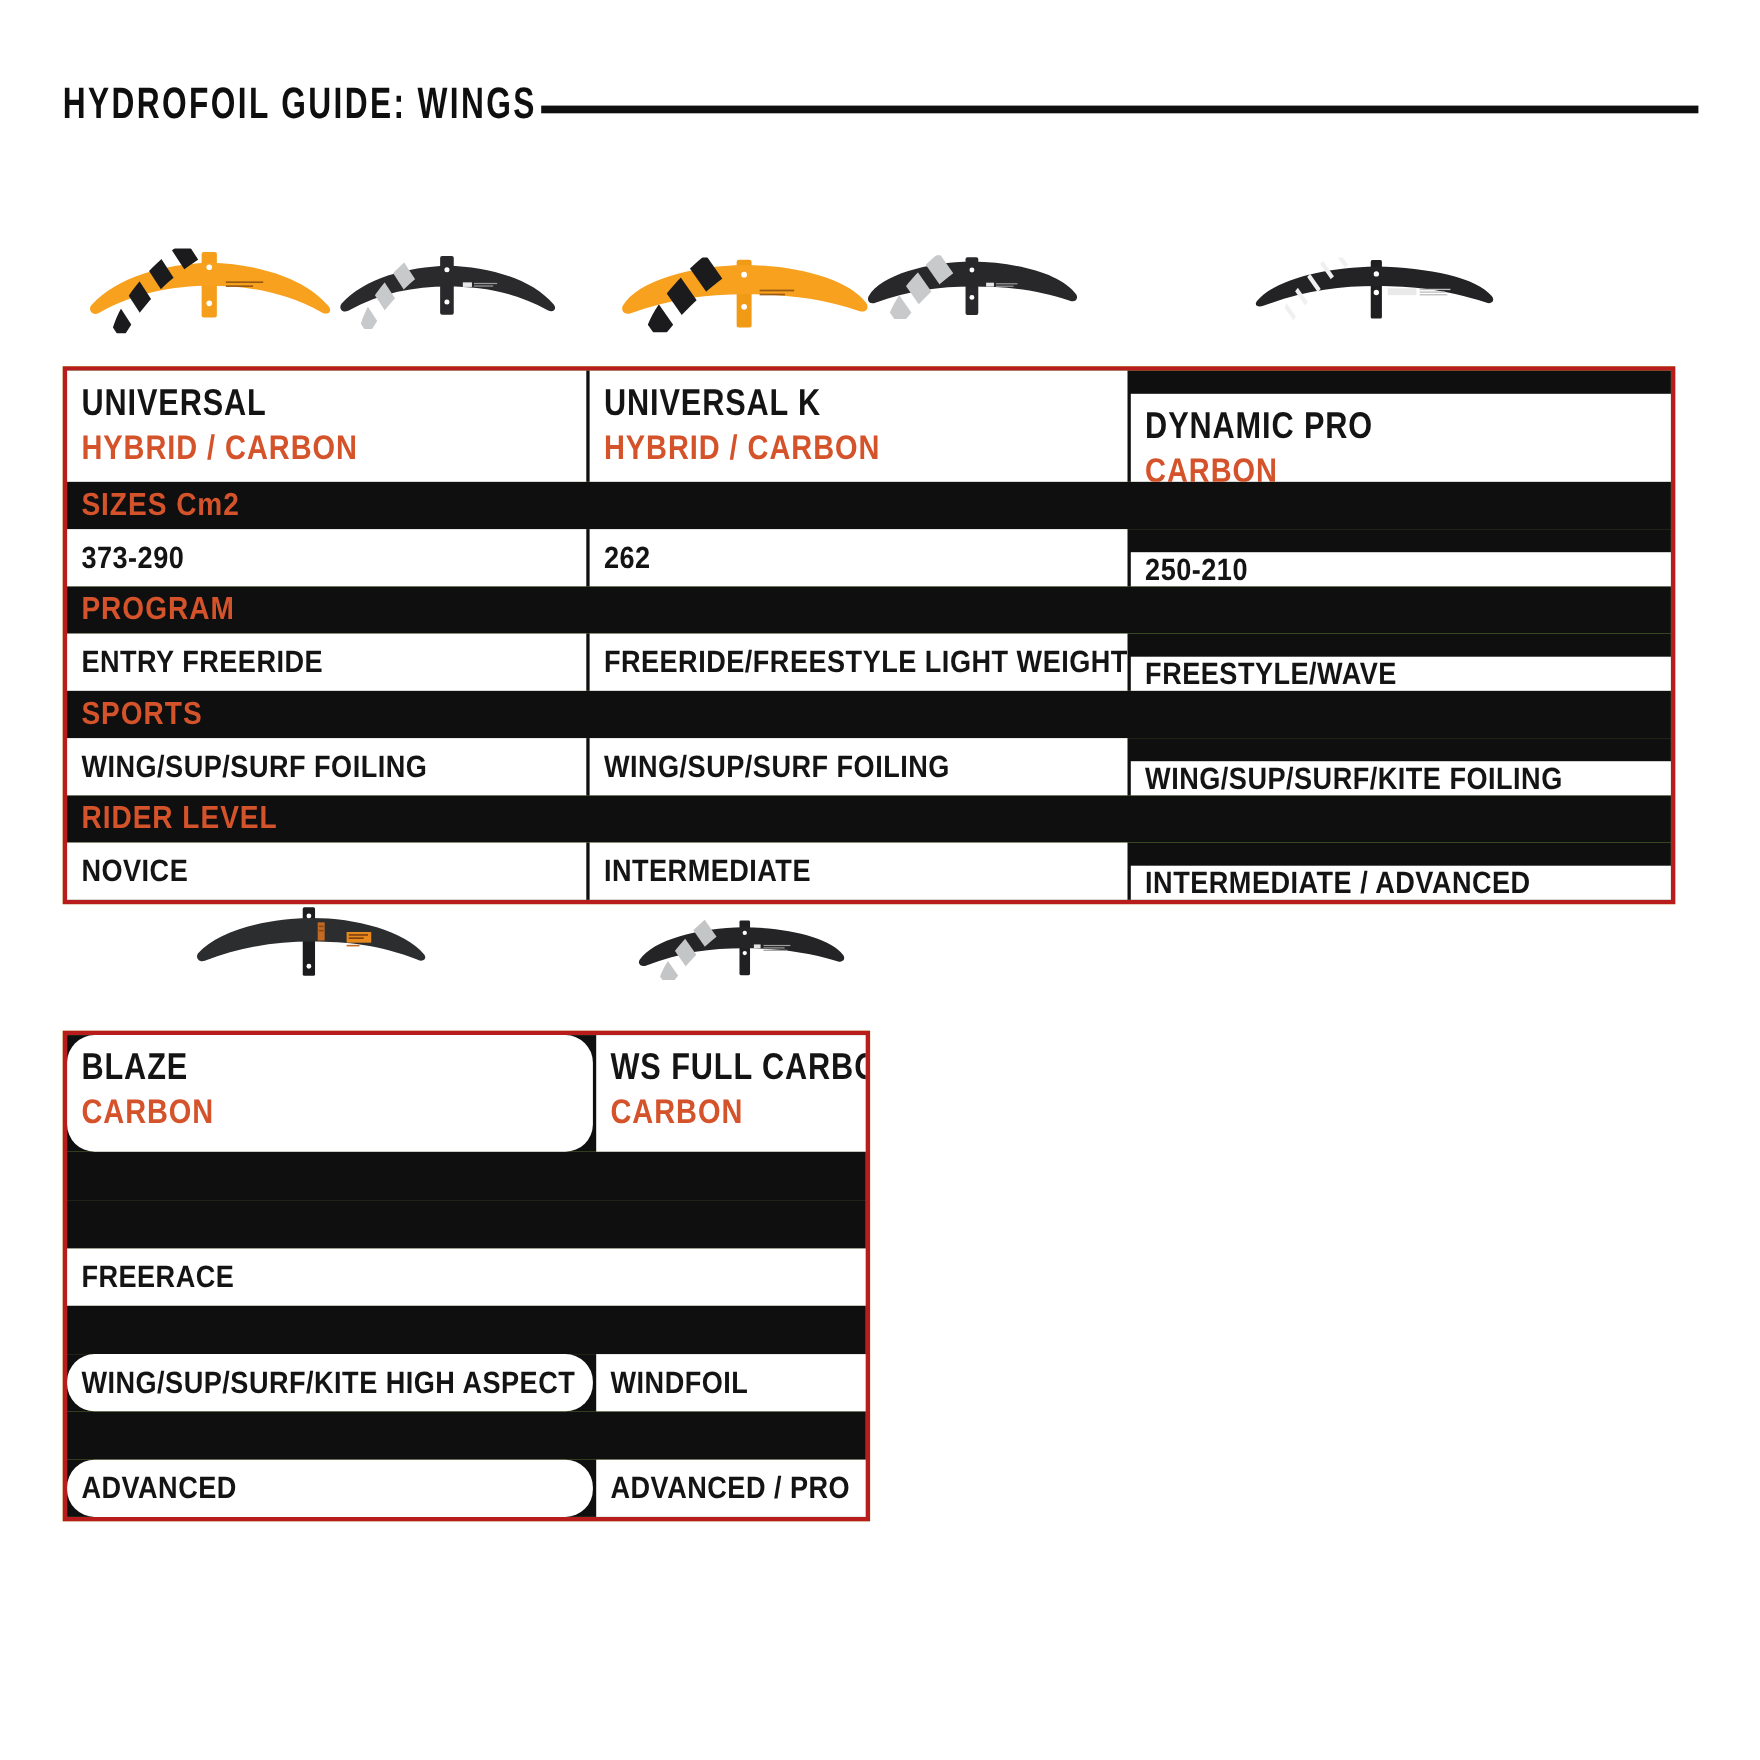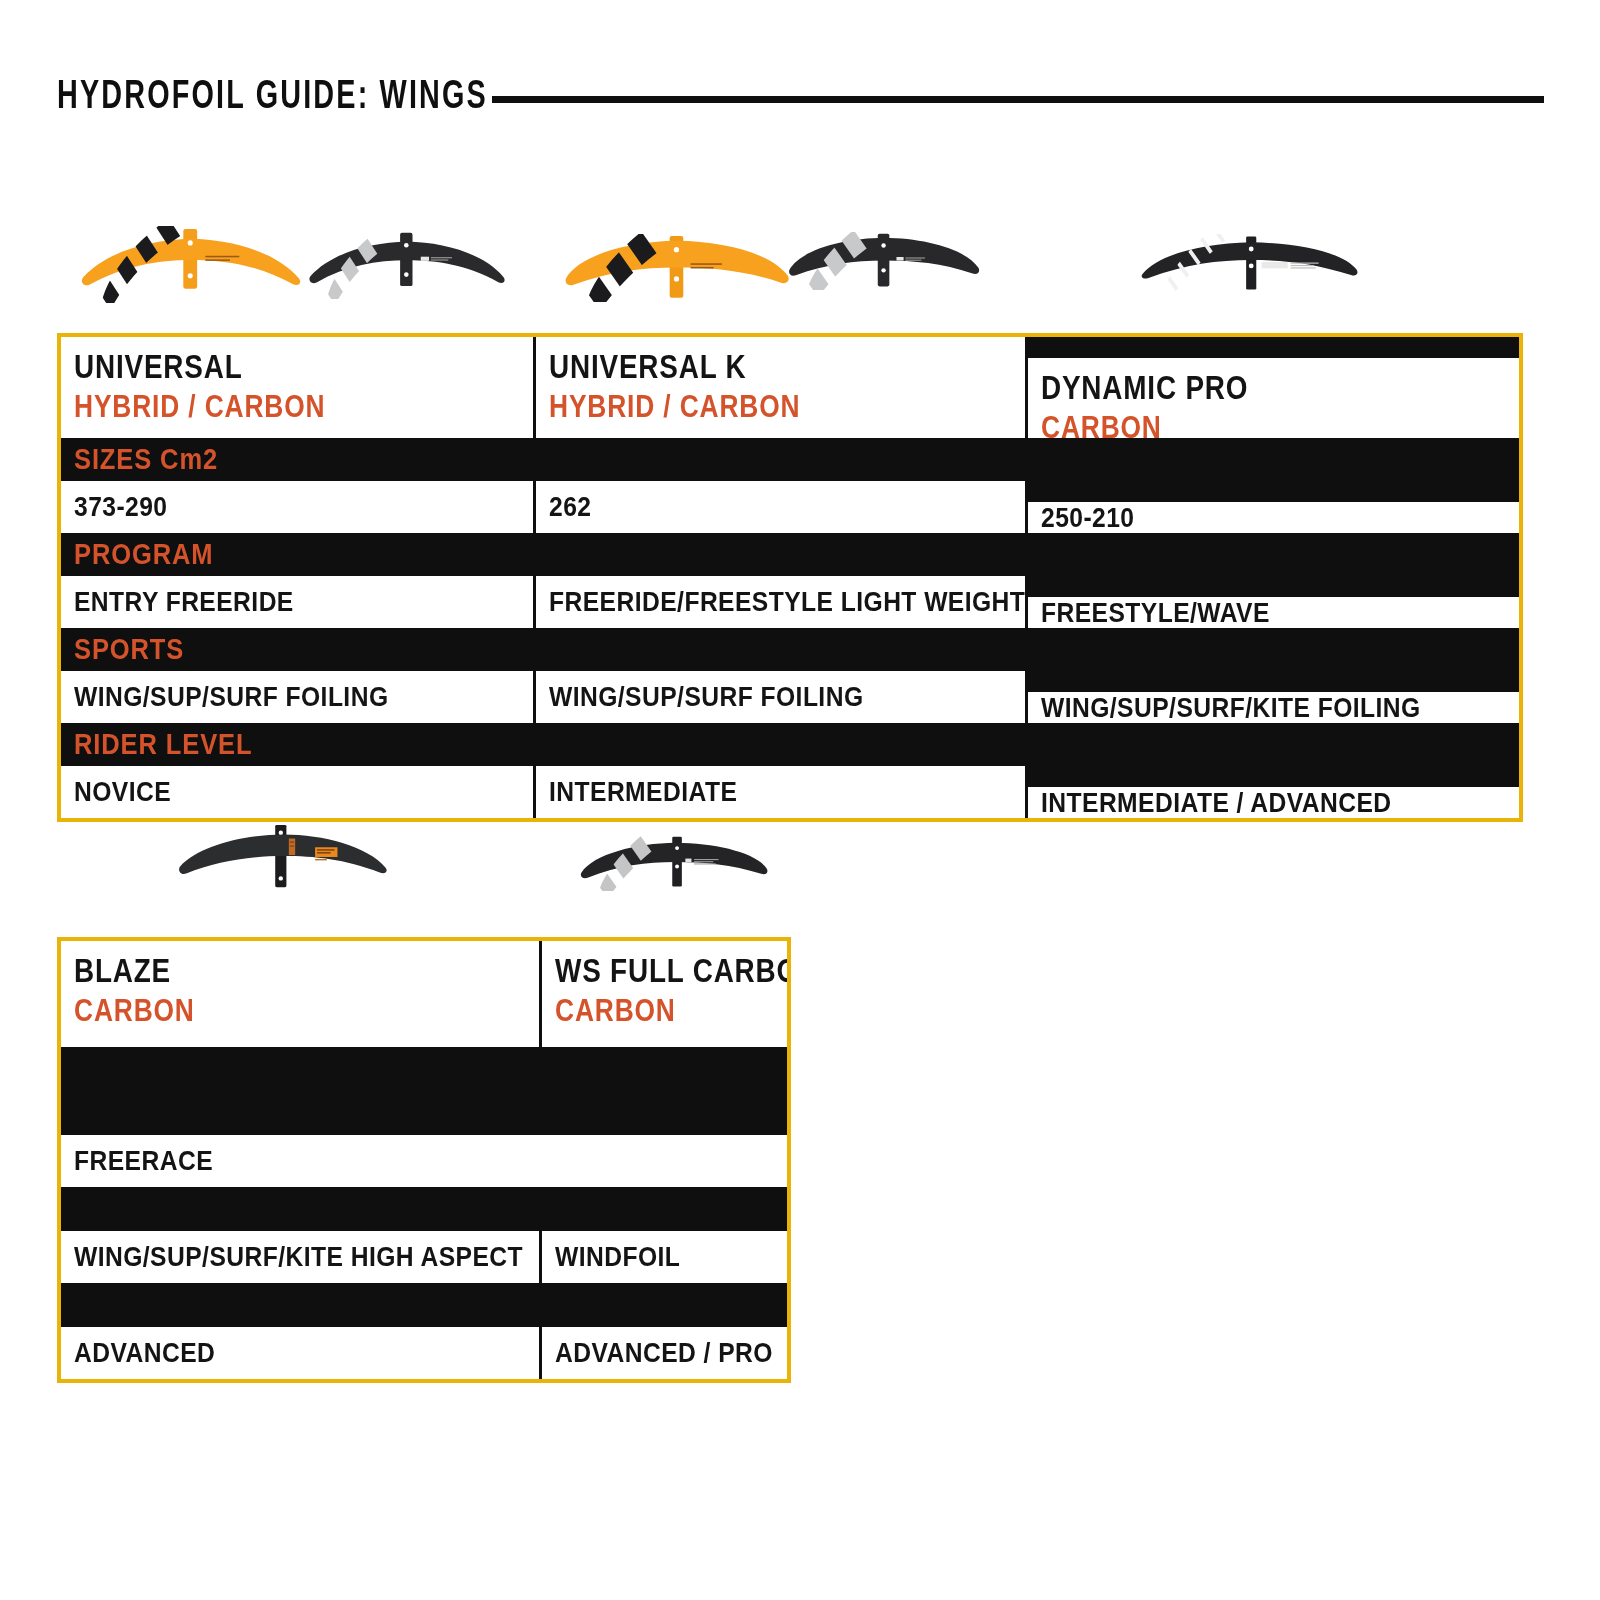--- a/index.html
+++ b/index.html
@@ -12,21 +12,21 @@
     font-size:40px;font-weight:700;color:#0f0f0f;
     letter-spacing:3px;line-height:1;
     transform:scaleX(0.72);transform-origin:0 0;white-space:nowrap;
   }
   .title-rule{position:absolute;left:492px;top:96px;width:1052px;height:7px;background:#0f0f0f;}
 
   
   .wing{position:absolute;}
 
   
-  .spec-table{position:absolute;background:#bef264;border:4px solid #eab308;box-sizing:border-box;}
+  .spec-table{position:absolute;background:#bef264;border:4px solid #b91c1c;box-sizing:border-box;}
   .t1{left:57px;top:333px;width:1466px;}
   .t2{left:57px;top:937px;width:734px;}
 
   .head-row{display:flex;gap:3px;background:#0f0f0f;}
   .t1 .head-row{height:101px;}
   .t2 .head-row{height:106px;}
   .head-cell{background:#ffffff;box-sizing:border-box;padding:10px 0 0 13px;overflow:hidden;}
 
   .product-name{
     font-size:34px;font-weight:700;color:#141414;letter-spacing:1px;line-height:1.12;
@@ -47,21 +47,21 @@
   .value-row{display:flex;gap:3px;background:#0f0f0f;height:52px;}
   .value-cell{background:#ffffff;display:flex;align-items:center;padding-left:13px;box-sizing:border-box;overflow:hidden;}
   .value-text{
     font-size:28px;font-weight:700;color:#141414;letter-spacing:0.5px;
     transform:scaleX(0.88);transform-origin:0 50%;white-space:nowrap;
   }
 
   .t1 .c0{flex:0 0 32.4%;}
   .t1 .c1{flex:0 0 33.5%;}
   .t1 .c2{flex:1 1 auto;margin-top:21px;}
-  .t2 .c0{flex:0 0 65.8%;}
+  .t2 .c0{flex:0 0 65.8%;border-radius:25px;}
   .t2 .c1{flex:1 1 auto;}
 </style>
 </head>
 <body>
 
 <div class="canvas">
 
   <div class="page-title">HYDROFOIL GUIDE: WINGS</div>
   <div class="title-rule"></div>
 

